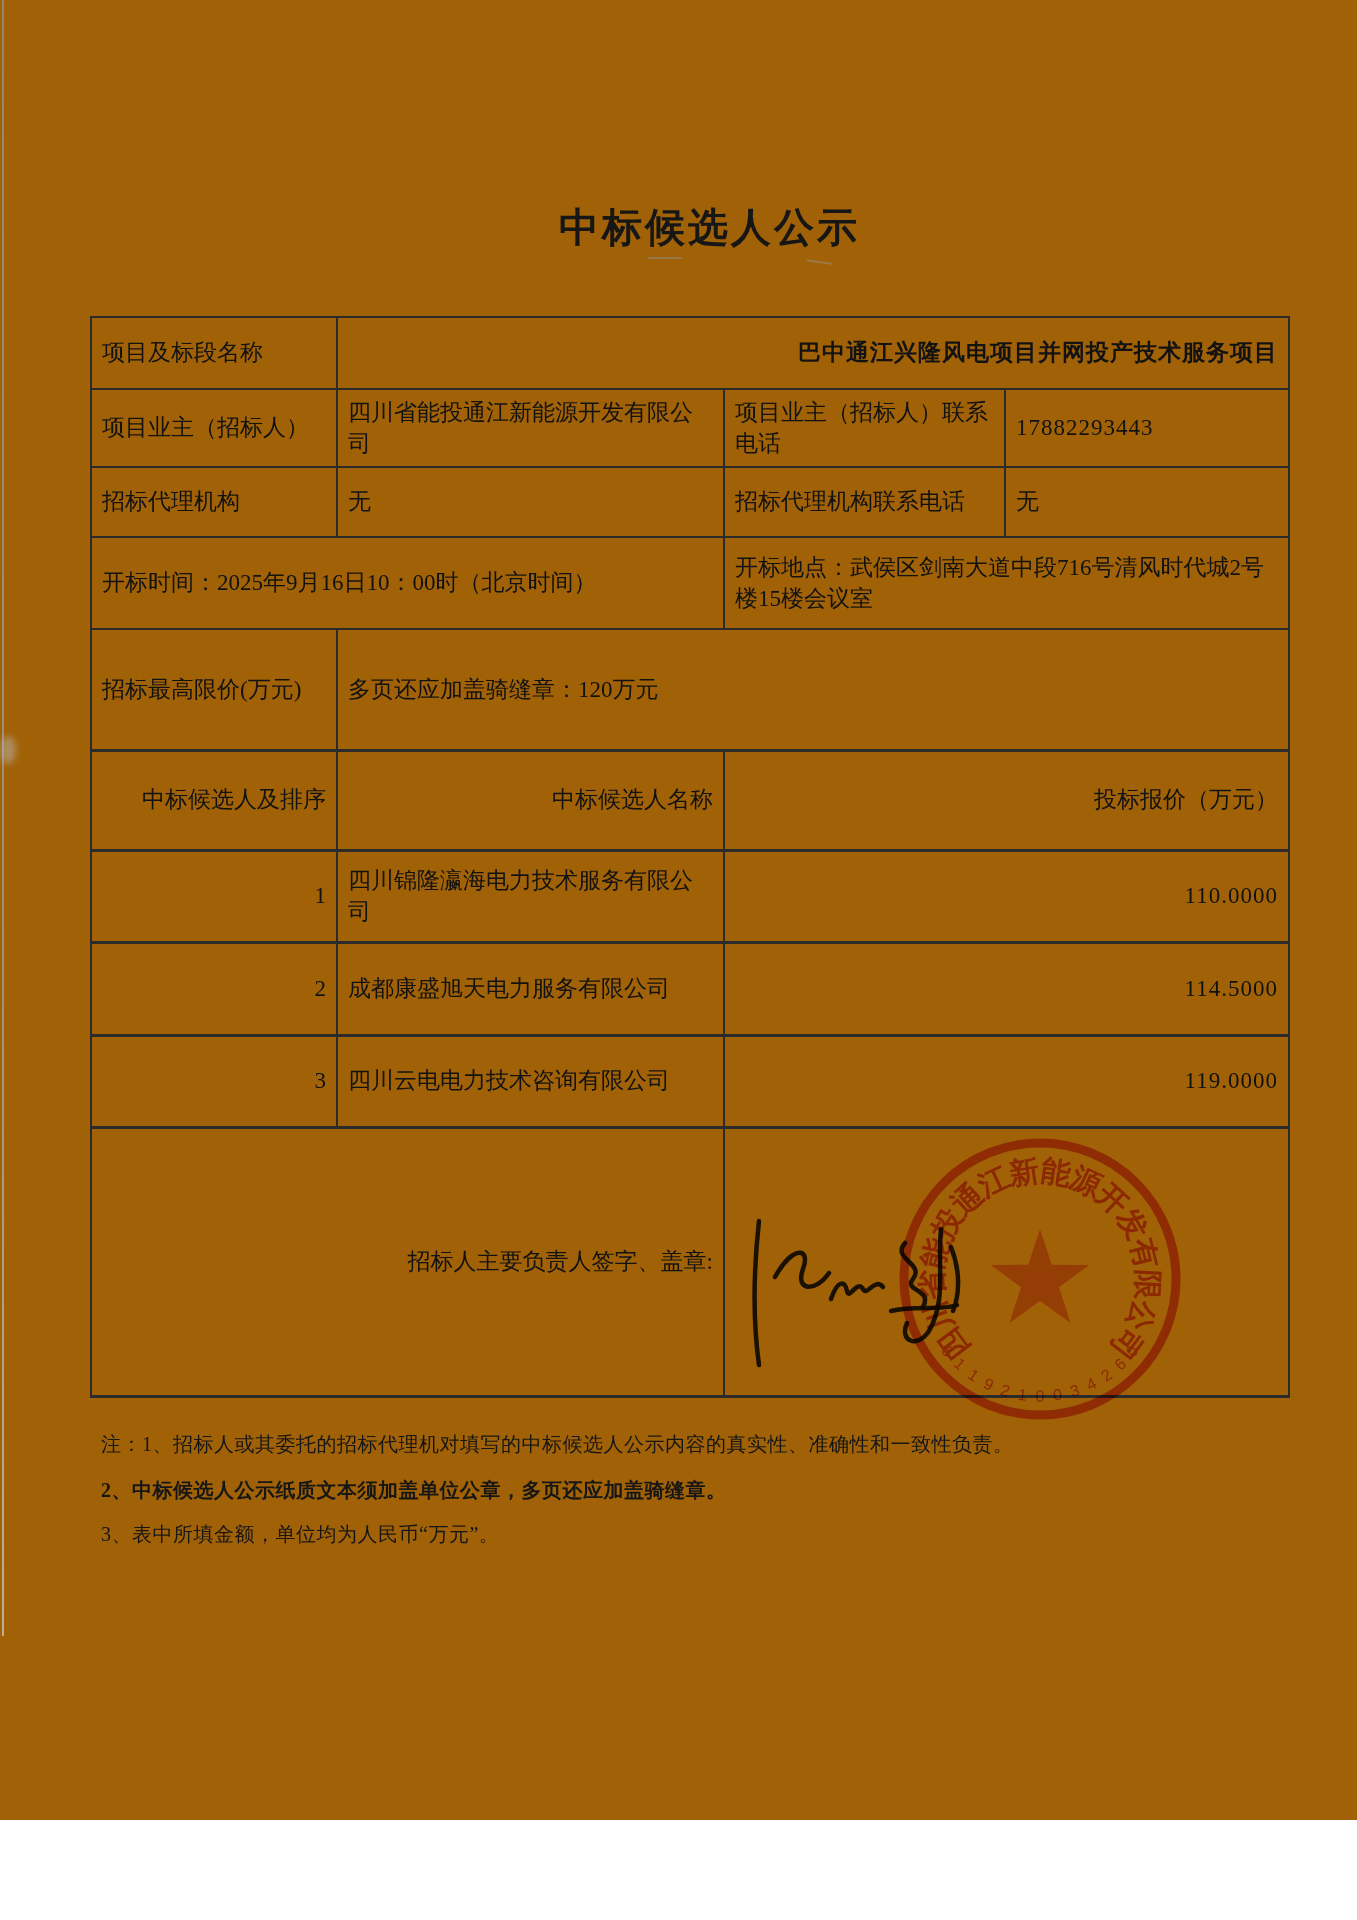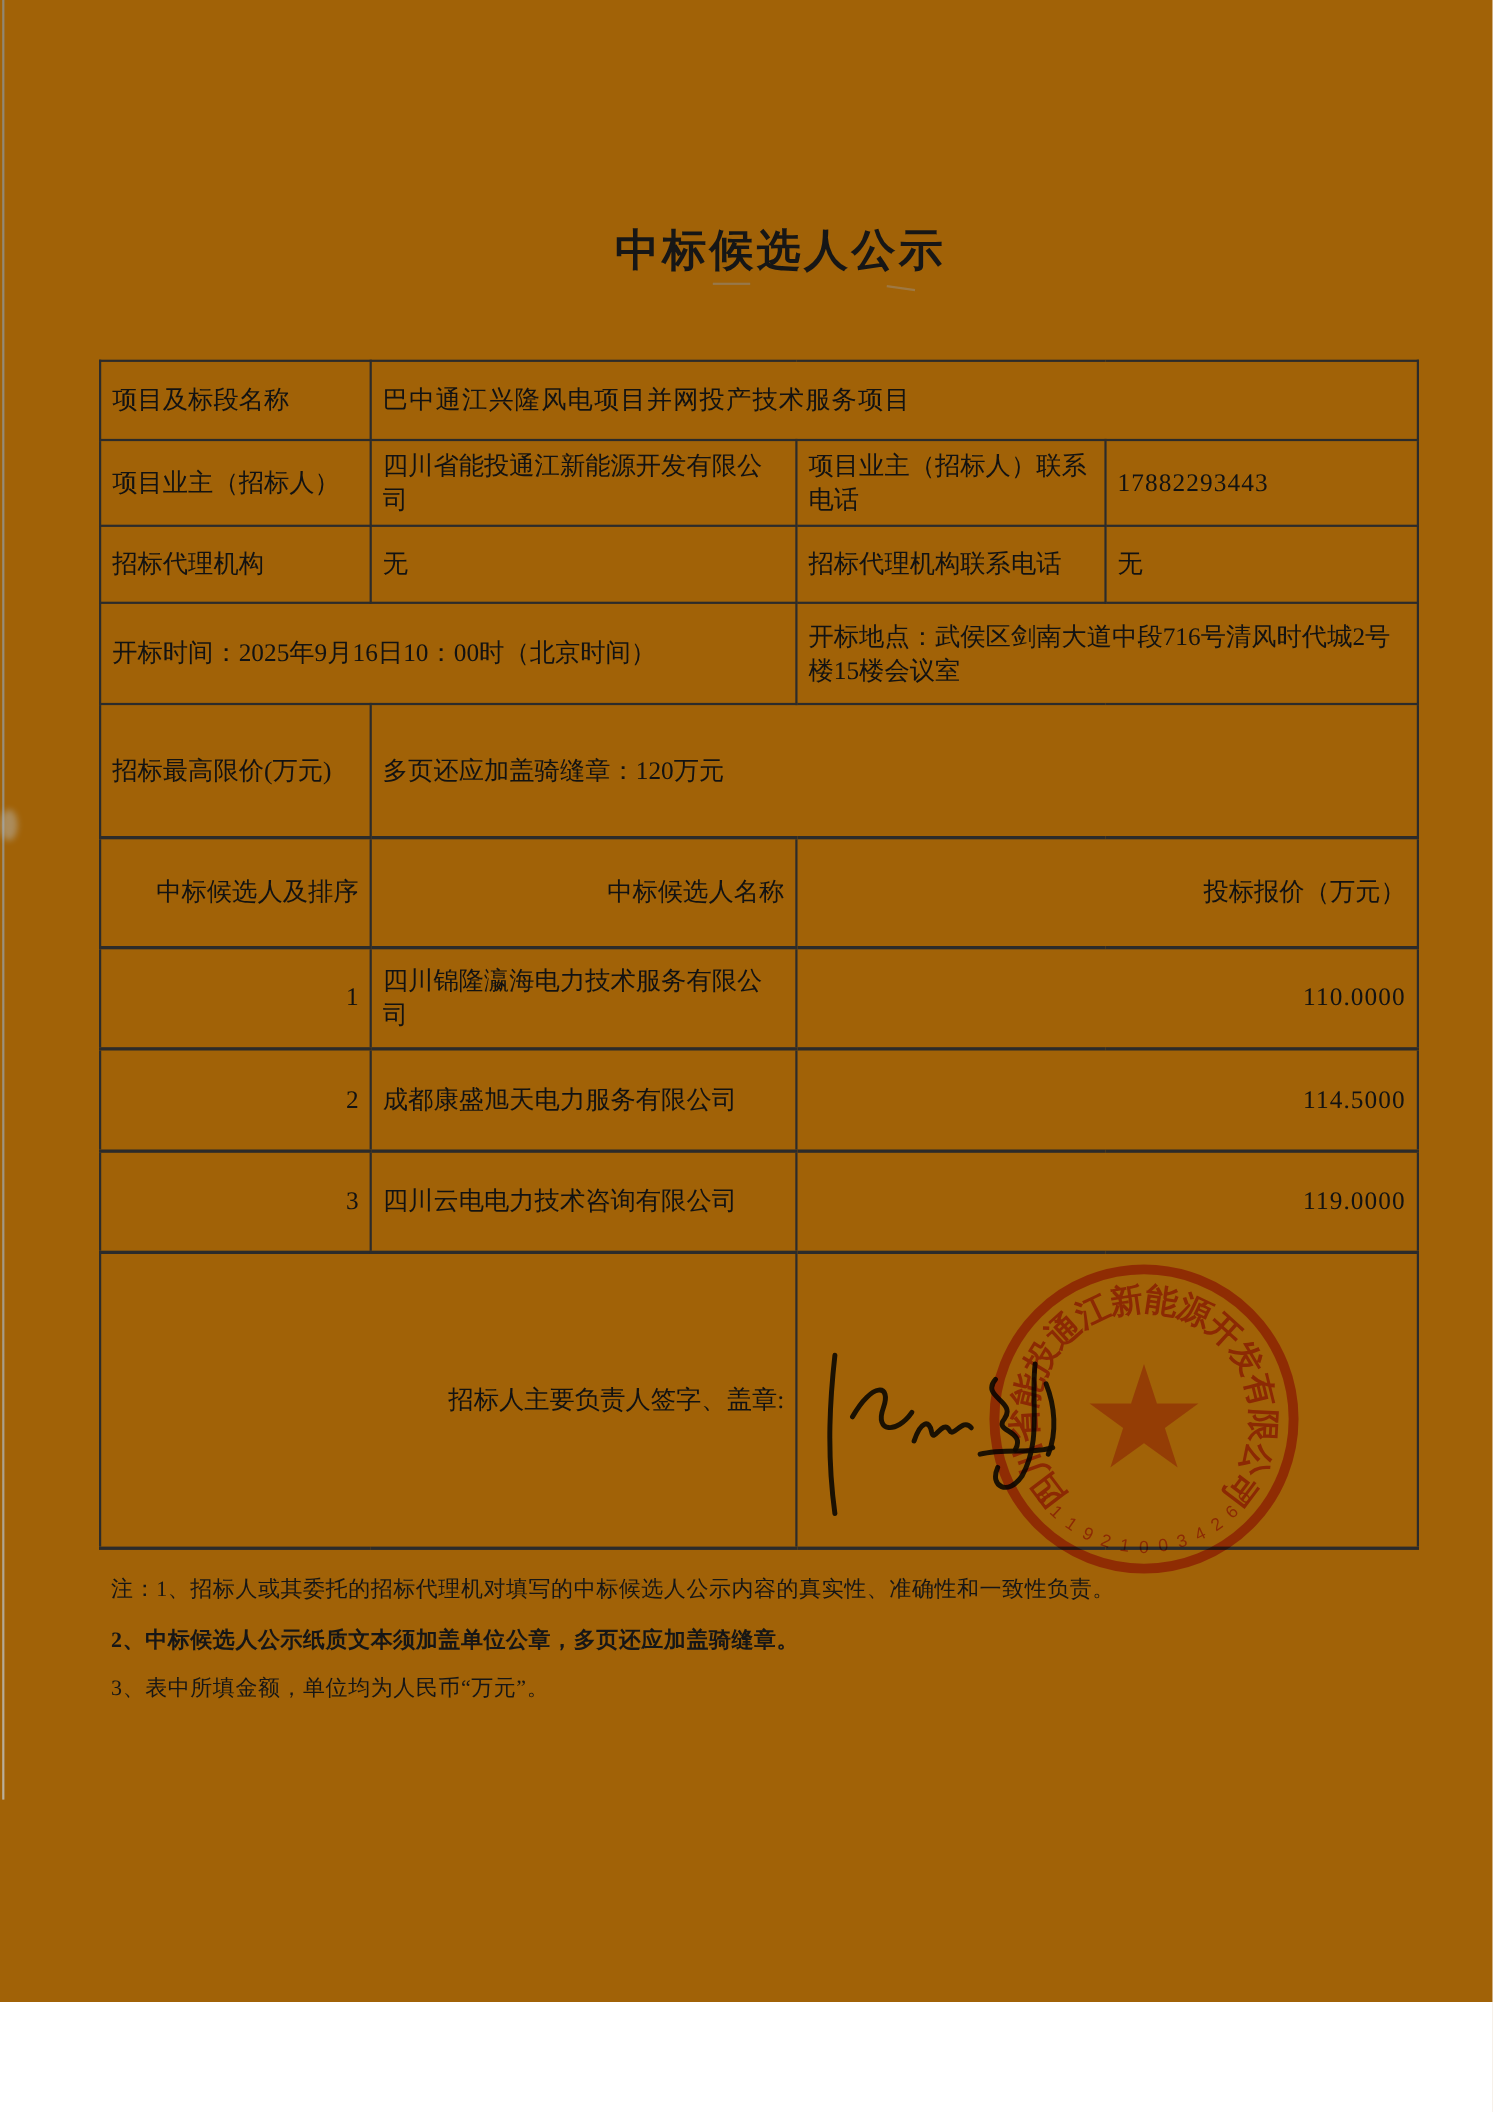--- a/index.html
+++ b/index.html
@@ -35,35 +35,35 @@
   
   .doc-title{
     position:absolute;top:200px;left:0;width:100%;
     text-align:center;transform:translateX(31px);
     font-family:"Liberation Sans", sans-serif;
     font-size:40px;font-weight:700;letter-spacing:3px;color:#161616;
   }
 
   
   table.main{
-    position:absolute;left:90px;top:327px;
+    position:absolute;left:90px;top:316px;
     width:1198px;border-collapse:collapse;table-layout:fixed;
     background:transparent;
   }
   table.main td{
     border:2px solid #2b2b2b;
     font-size:23px;line-height:1.35;color:#121212;
     padding:2px 10px;vertical-align:middle;
     overflow:visible;
   }
   tr.thick td{border-top-width:3px;}
   tr.last td{border-bottom-width:3px;}
   td.lbl{text-align:left;}
   td.ctr{text-align:right;}
-  td.boldv{font-weight:400;text-align:left;font-family:"Liberation Sans", sans-serif;letter-spacing:1px;}
+  td.boldv{font-weight:700;text-align:right;font-family:"Liberation Sans", sans-serif;letter-spacing:1px;}
   td.sig-cell{position:relative;padding:0;}
   .num{letter-spacing:1px;}
 
   
   .note{
     position:absolute;left:101px;
     font-size:20px;color:#161616;letter-spacing:.5px;
     white-space:nowrap;
   }
   .note1{top:1431px;}

